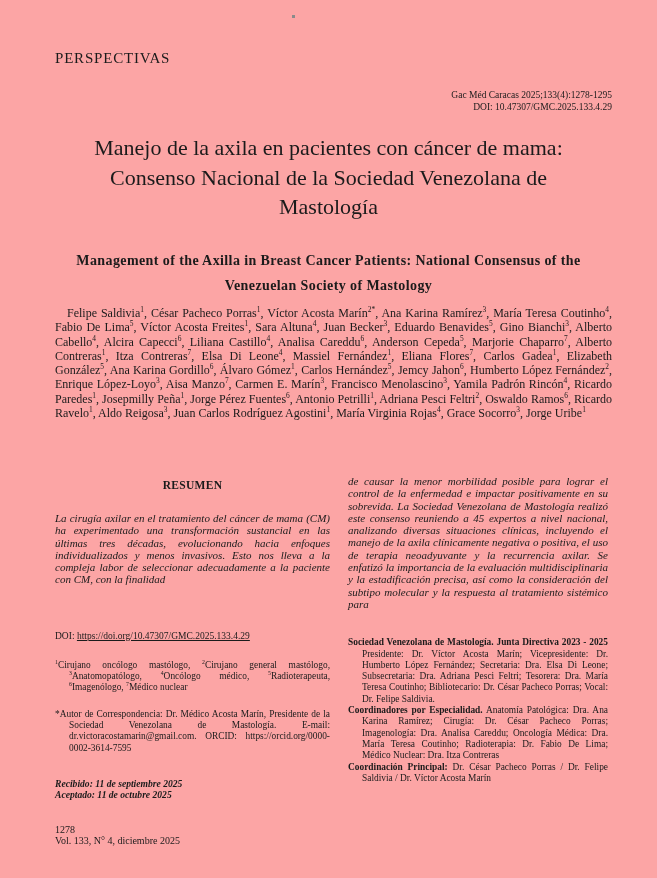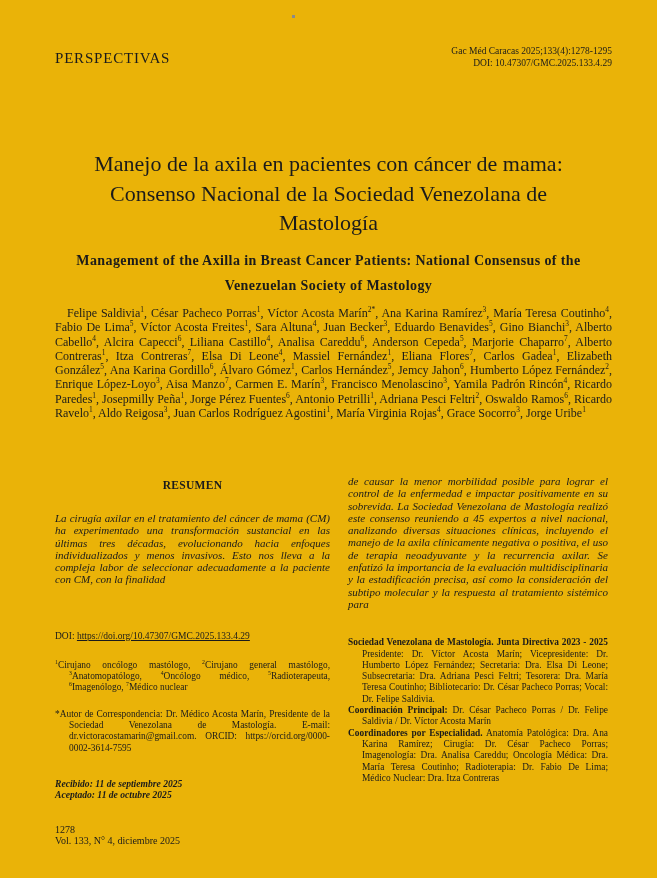--- a/index.html
+++ b/index.html
@@ -2,42 +2,42 @@
 <html><head>
 <meta charset="utf-8">
 <style>
   * { box-sizing: border-box; }
   html, body { margin: 0; padding: 0; background: #e8e8e8; }
   .page {
     position: relative;
     width: 657px;
     height: 878px;
     margin: 0 auto;
-    background: #eab308;
+    background: #fca5a5;
     font-family: "Liberation Serif", "DejaVu Serif", serif;
     color: #1b1b1b;
     overflow: hidden;
   }
   sup { font-size: 62%; line-height: 0; vertical-align: super; }
 
   .top-mark {
     position: absolute; left: 292px; top: 15px;
     width: 3px; height: 3px; background: #8a8a8a;
   }
 
   .header {
     position: absolute; left: 55px; right: 45px; top: 46px;
     display: flex; justify-content: space-between; align-items: flex-start;
   }
   .section-label { font-size: 15px; letter-spacing: 0.8px; padding-top: 4px; }
-  .journal-info { text-align: right; font-size: 9.5px; line-height: 11.5px; }
+  .journal-info { text-align: right; font-size: 9.5px; line-height: 11.5px; margin-top: 44px; }
 
   .title-es {
     position: absolute; left: 0; right: 0; top: 133px;
-    margin: 16px auto; max-width: 524px;
+    margin: 0 auto; max-width: 524px;
     text-align: center; font-size: 22px; line-height: 29.5px; font-weight: 400;
   }
   .title-en {
     position: absolute; left: 0; right: 0; top: 248px;
     margin: 0 auto; max-width: 545px;
     text-align: center; font-size: 14px; line-height: 25px;
     font-weight: 700; letter-spacing: 0.4px;
   }
 
   .authors {
@@ -120,22 +120,22 @@
         <span class="date-line">Recibido: 11 de septiembre 2025</span>
         <span class="date-line">Aceptado: 11 de octubre 2025</span>
       </p>
     </div>
 
     <div class="col-right">
       <p class="abstract">de causar la menor morbilidad posible para lograr el control de la enfermedad e impactar positivamente en su sobrevida. La Sociedad Venezolana de Mastología realizó este consenso reuniendo a 45 expertos a nivel nacional, analizando diversas situaciones clínicas, incluyendo el manejo de la axila clínicamente negativa o positiva, el uso de terapia neoadyuvante y la recurrencia axilar. Se enfatizó la importancia de la evaluación multidisciplinaria y la estadificación precisa, así como la consideración del subtipo molecular y la respuesta al tratamiento sistémico para</p>
 
       <div class="society">
         <p class="note"><b>Sociedad Venezolana de Mastología. Junta Directiva 2023 - 2025</b><span> Presidente: Dr. Víctor Acosta Marín; Vicepresidente: Dr. Humberto López Fernández; Secretaria: Dra. Elsa Di Leone; Subsecretaria: Dra. Adriana Pesci Feltri; Tesorera: Dra. María Teresa Coutinho; Bibliotecario: Dr. César Pacheco Porras; Vocal: Dr. Felipe Saldivia.</span></p>
+        <p class="note"><b>Coordinadores por Especialidad.</b><span> Anatomía Patológica: Dra. Ana Karina Ramírez; Cirugía: Dr. César Pacheco Porras; Imagenología: Dra. Analisa Careddu; Oncología Médica: Dra. María Teresa Coutinho; Radioterapia: Dr. Fabio De Lima; Médico Nuclear: Dra. Itza Contreras</span></p>
         <p class="note"><b>Coordinación Principal:</b><span> Dr. César Pacheco Porras / Dr. Felipe Saldivia / Dr. Víctor Acosta Marín</span></p>
-        <p class="note"><b>Coordinadores por Especialidad.</b><span> Anatomía Patológica: Dra. Ana Karina Ramírez; Cirugía: Dr. César Pacheco Porras; Imagenología: Dra. Analisa Careddu; Oncología Médica: Dra. María Teresa Coutinho; Radioterapia: Dr. Fabio De Lima; Médico Nuclear: Dra. Itza Contreras</span></p>
       </div>
     </div>
 
   </div>
 
   <div class="footer">
     <span>1278</span>
     <span>Vol. 133, N° 4, diciembre 2025</span>
   </div>
 

